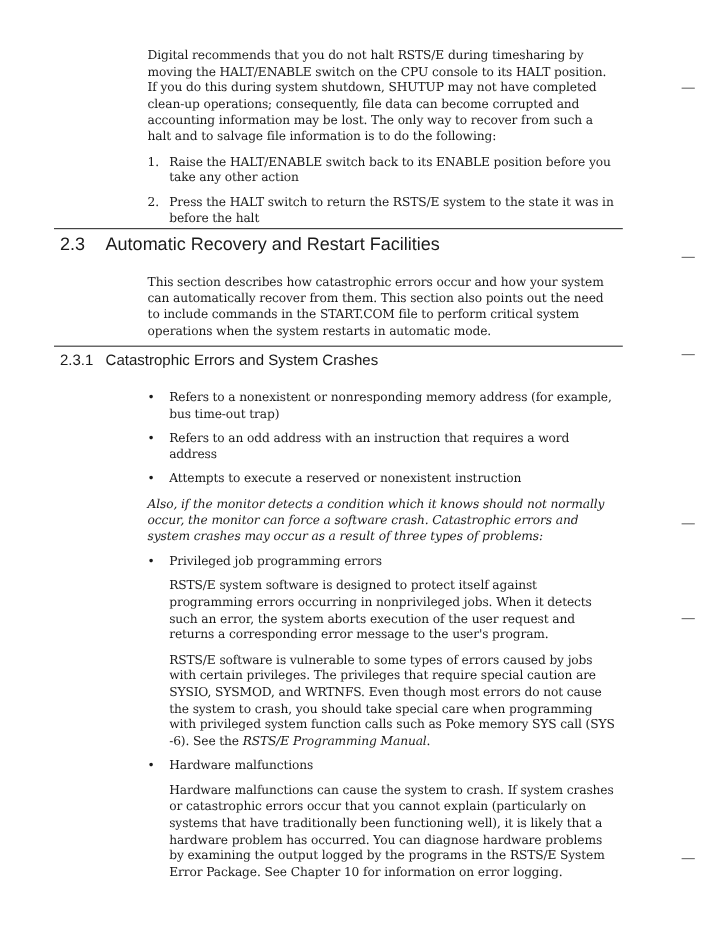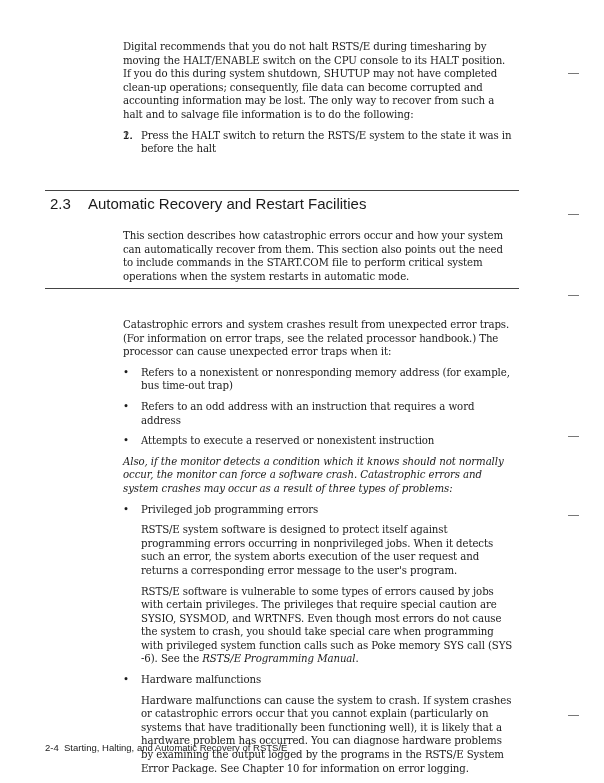--- a/index.html
+++ b/index.html
@@ -41,45 +41,48 @@
 </head>
 <body>
 
 <div class="page">
 
   <div class="block body-text" style="top:40px;">
     <p class="p">Digital recommends that you do not halt RSTS/E during timesharing by moving the HALT/ENABLE switch on the CPU console to its HALT position. If you do this during system shutdown, SHUTUP may not have completed clean-up operations; consequently, file data can become corrupted and accounting information may be lost. The only way to recover from such a halt and to salvage file information is to do the following:</p>
     <ol class="list" style="margin-top:7px;">
       <li style="margin-bottom:7px;">
         <span class="marker">1.</span>
+        <span>Raise the HALT/ENABLE switch back to its ENABLE position before you take any other action</span>
       </li>
       <li>
         <span class="marker">2.</span>
         <span>Press the HALT switch to return the RSTS/E system to the state it was in before the halt</span>
       </li>
     </ol>
   </div>
 
   <div class="changebar" style="top:73px;"></div>
 
   <div class="rule" style="left:45px; width:474px; top:190px;"></div>
   <div class="heading h2" style="top:195px;">
     <span class="num">2.3</span><span>Automatic Recovery and Restart Facilities</span>
   </div>
   <div class="block body-text" style="top:229px;">
     <p class="p">This section describes how catastrophic errors occur and how your system can automatically recover from them. This section also points out the need to include commands in the START.COM file to perform critical system operations when the system restarts in automatic mode.</p>
   </div>
 
   <div class="rule" style="left:45px; width:474px; top:288px;"></div>
+  <div class="heading h3" style="top:293px;">
+    <span class="num">2.3.1</span><span>Catastrophic Errors and System Crashes</span>
+  </div>
 
   <div class="changebar" style="top:214px;"></div>
   <div class="changebar" style="top:295px;"></div>
 
   <div class="block body-text" style="top:318px;">
-    <p class="p">Catastrophic errors and system crashes result from unexpected error traps. (For information on error traps, see the related processor handbook.) The processor can cause unexpected error traps when it:</p>
     <ul class="list" style="margin-top:7px;">
       <li style="margin-bottom:7px;">
         <span class="marker">•</span>
         <span>Refers to a nonexistent or nonresponding memory address (for example, bus time-out trap)</span>
       </li>
       <li style="margin-bottom:7px;">
         <span class="marker">•</span>
         <span>Refers to an odd address with an instruction that requires a word address</span>
       </li>
       <li>
@@ -101,16 +104,13 @@
         <span>Hardware malfunctions</span>
         <p class="p" style="margin-top:7px;">Hardware malfunctions can cause the system to crash. If system crashes or catastrophic errors occur that you cannot explain (particularly on systems that have traditionally been functioning well), it is likely that a hardware problem has occurred. You can diagnose hardware problems by examining the output logged by the programs in the RSTS/E System Error Package. See Chapter 10 for information on error logging.</p>
       </li>
     </ul>
   </div>
 
   <div class="changebar" style="top:436px;"></div>
   <div class="changebar" style="top:515px;"></div>
   <div class="changebar" style="top:715px;"></div>
 
-  <div class="footer">
-    <span>2-4</span>&nbsp;&nbsp;<span>Starting, Halting, and Automatic Recovery of RSTS/E</span>
-  </div>
 </div>
 
 </body></html>

